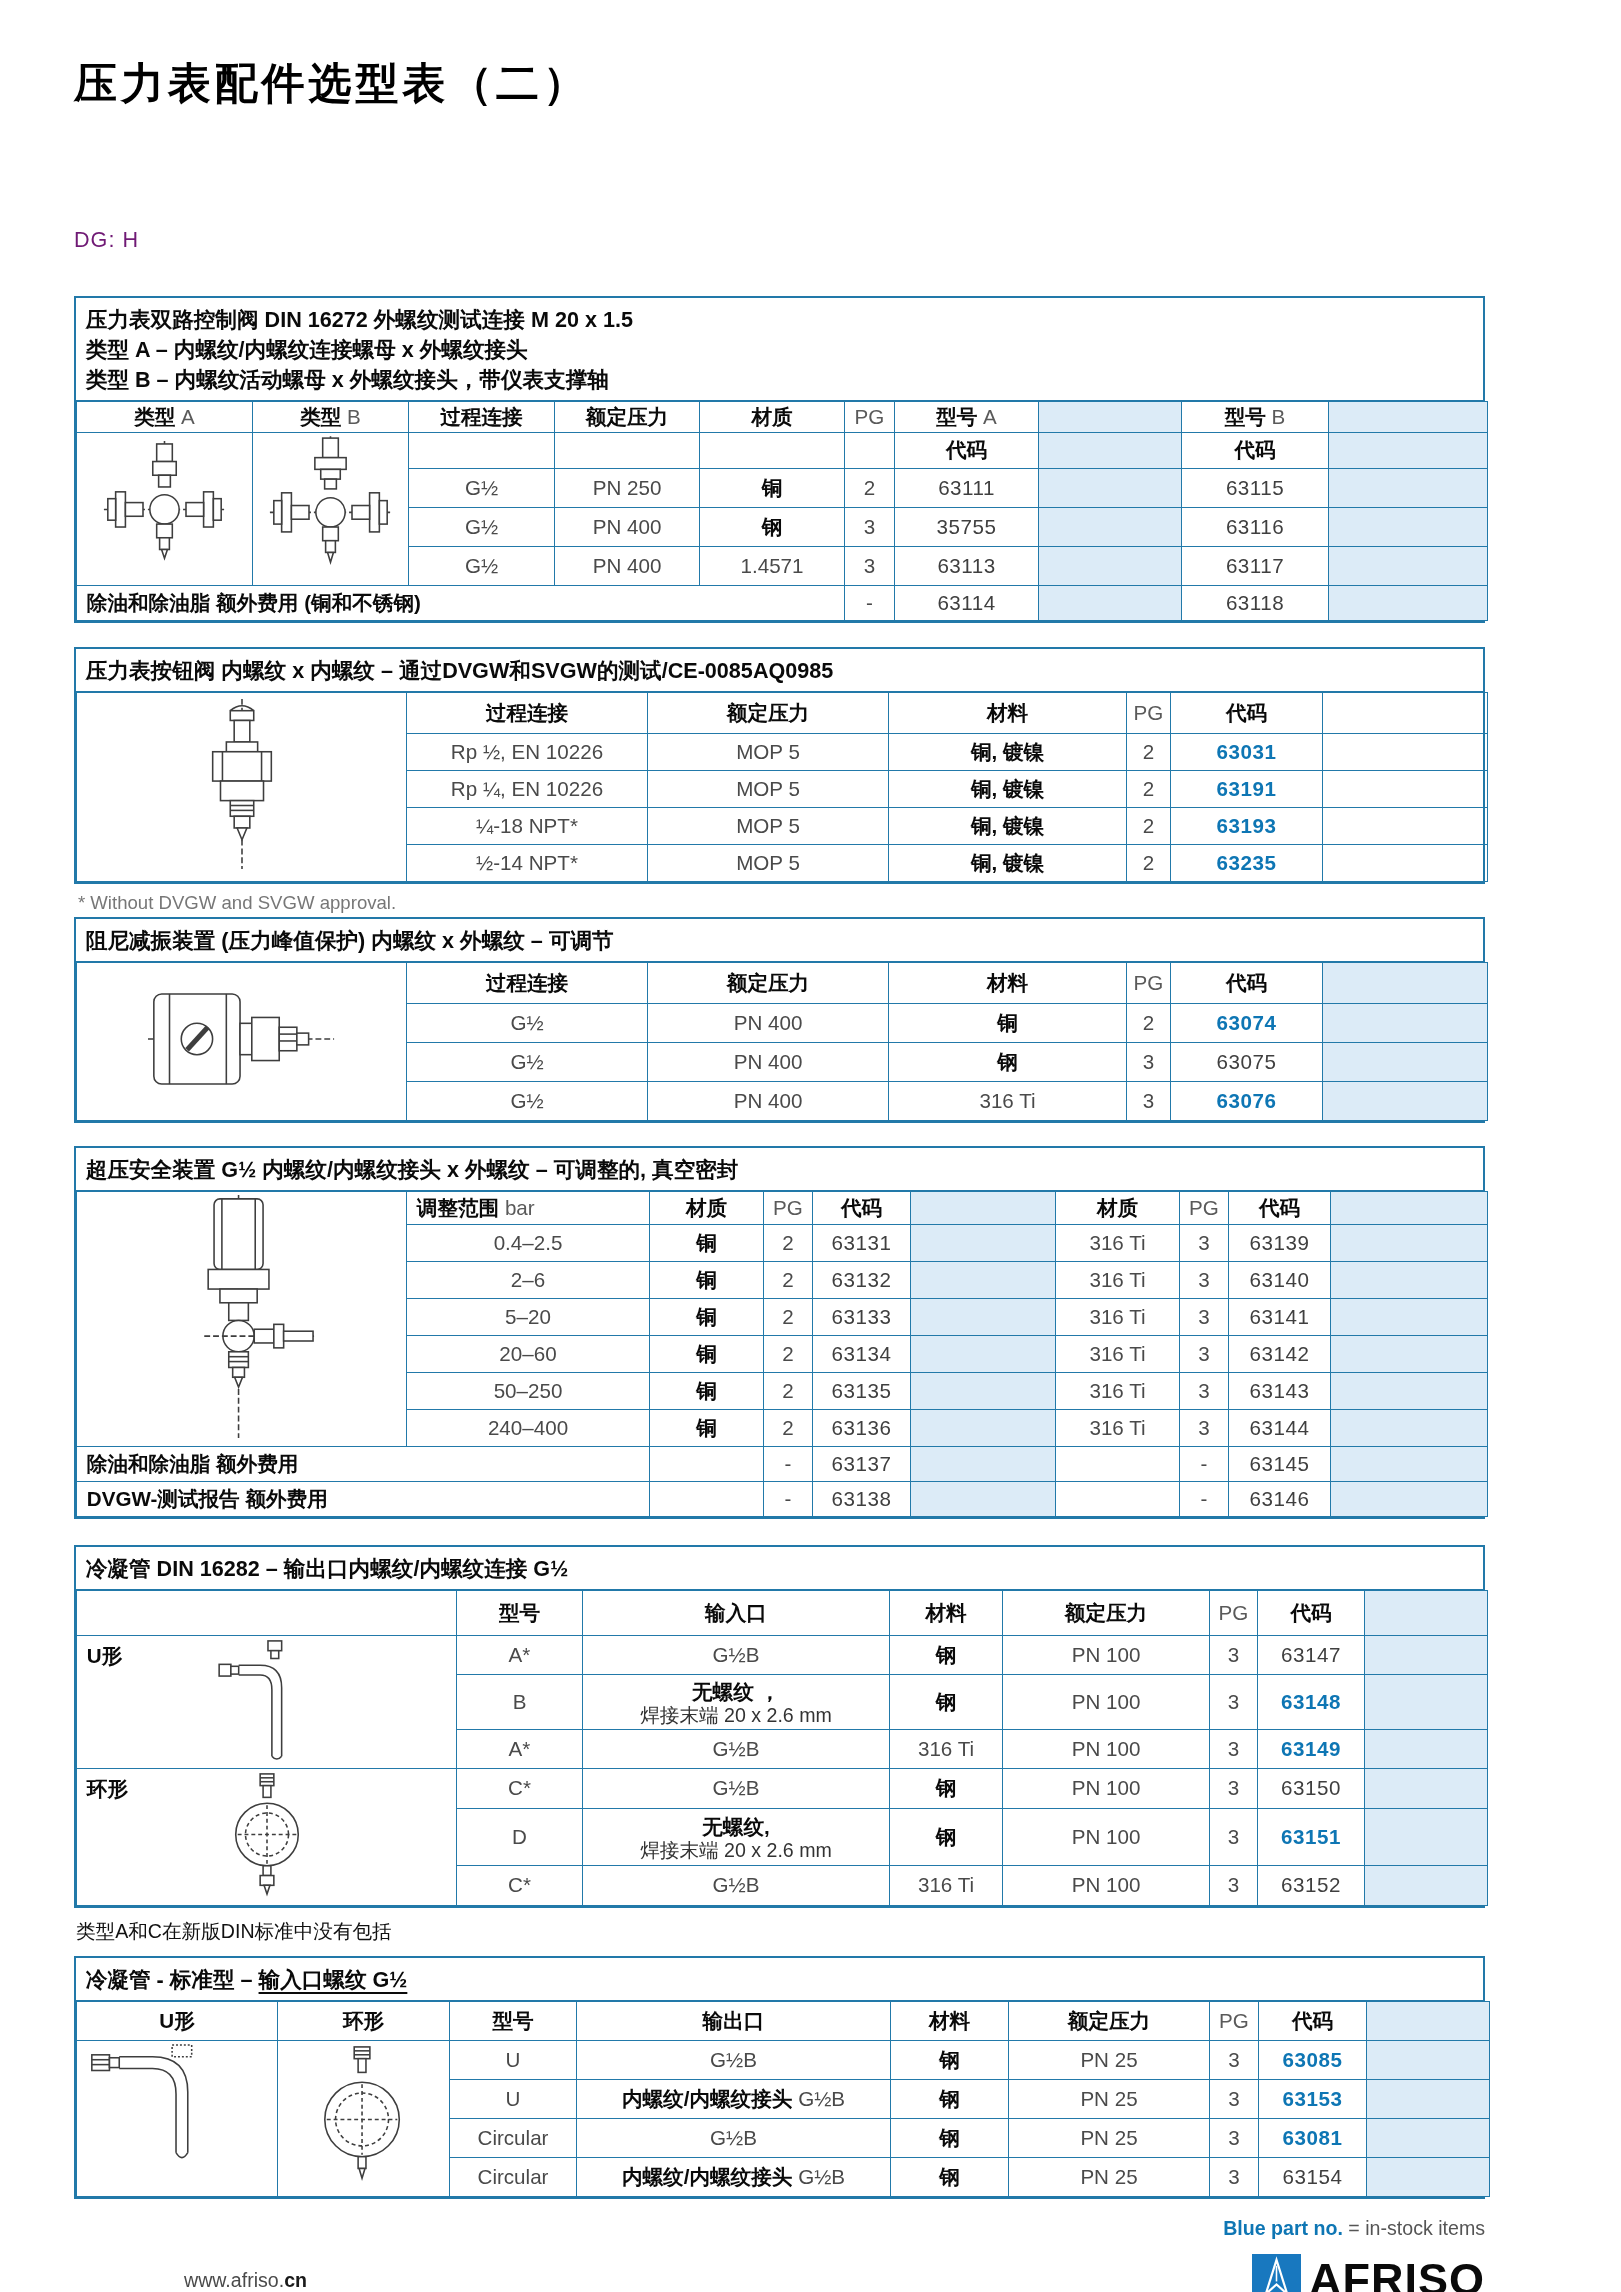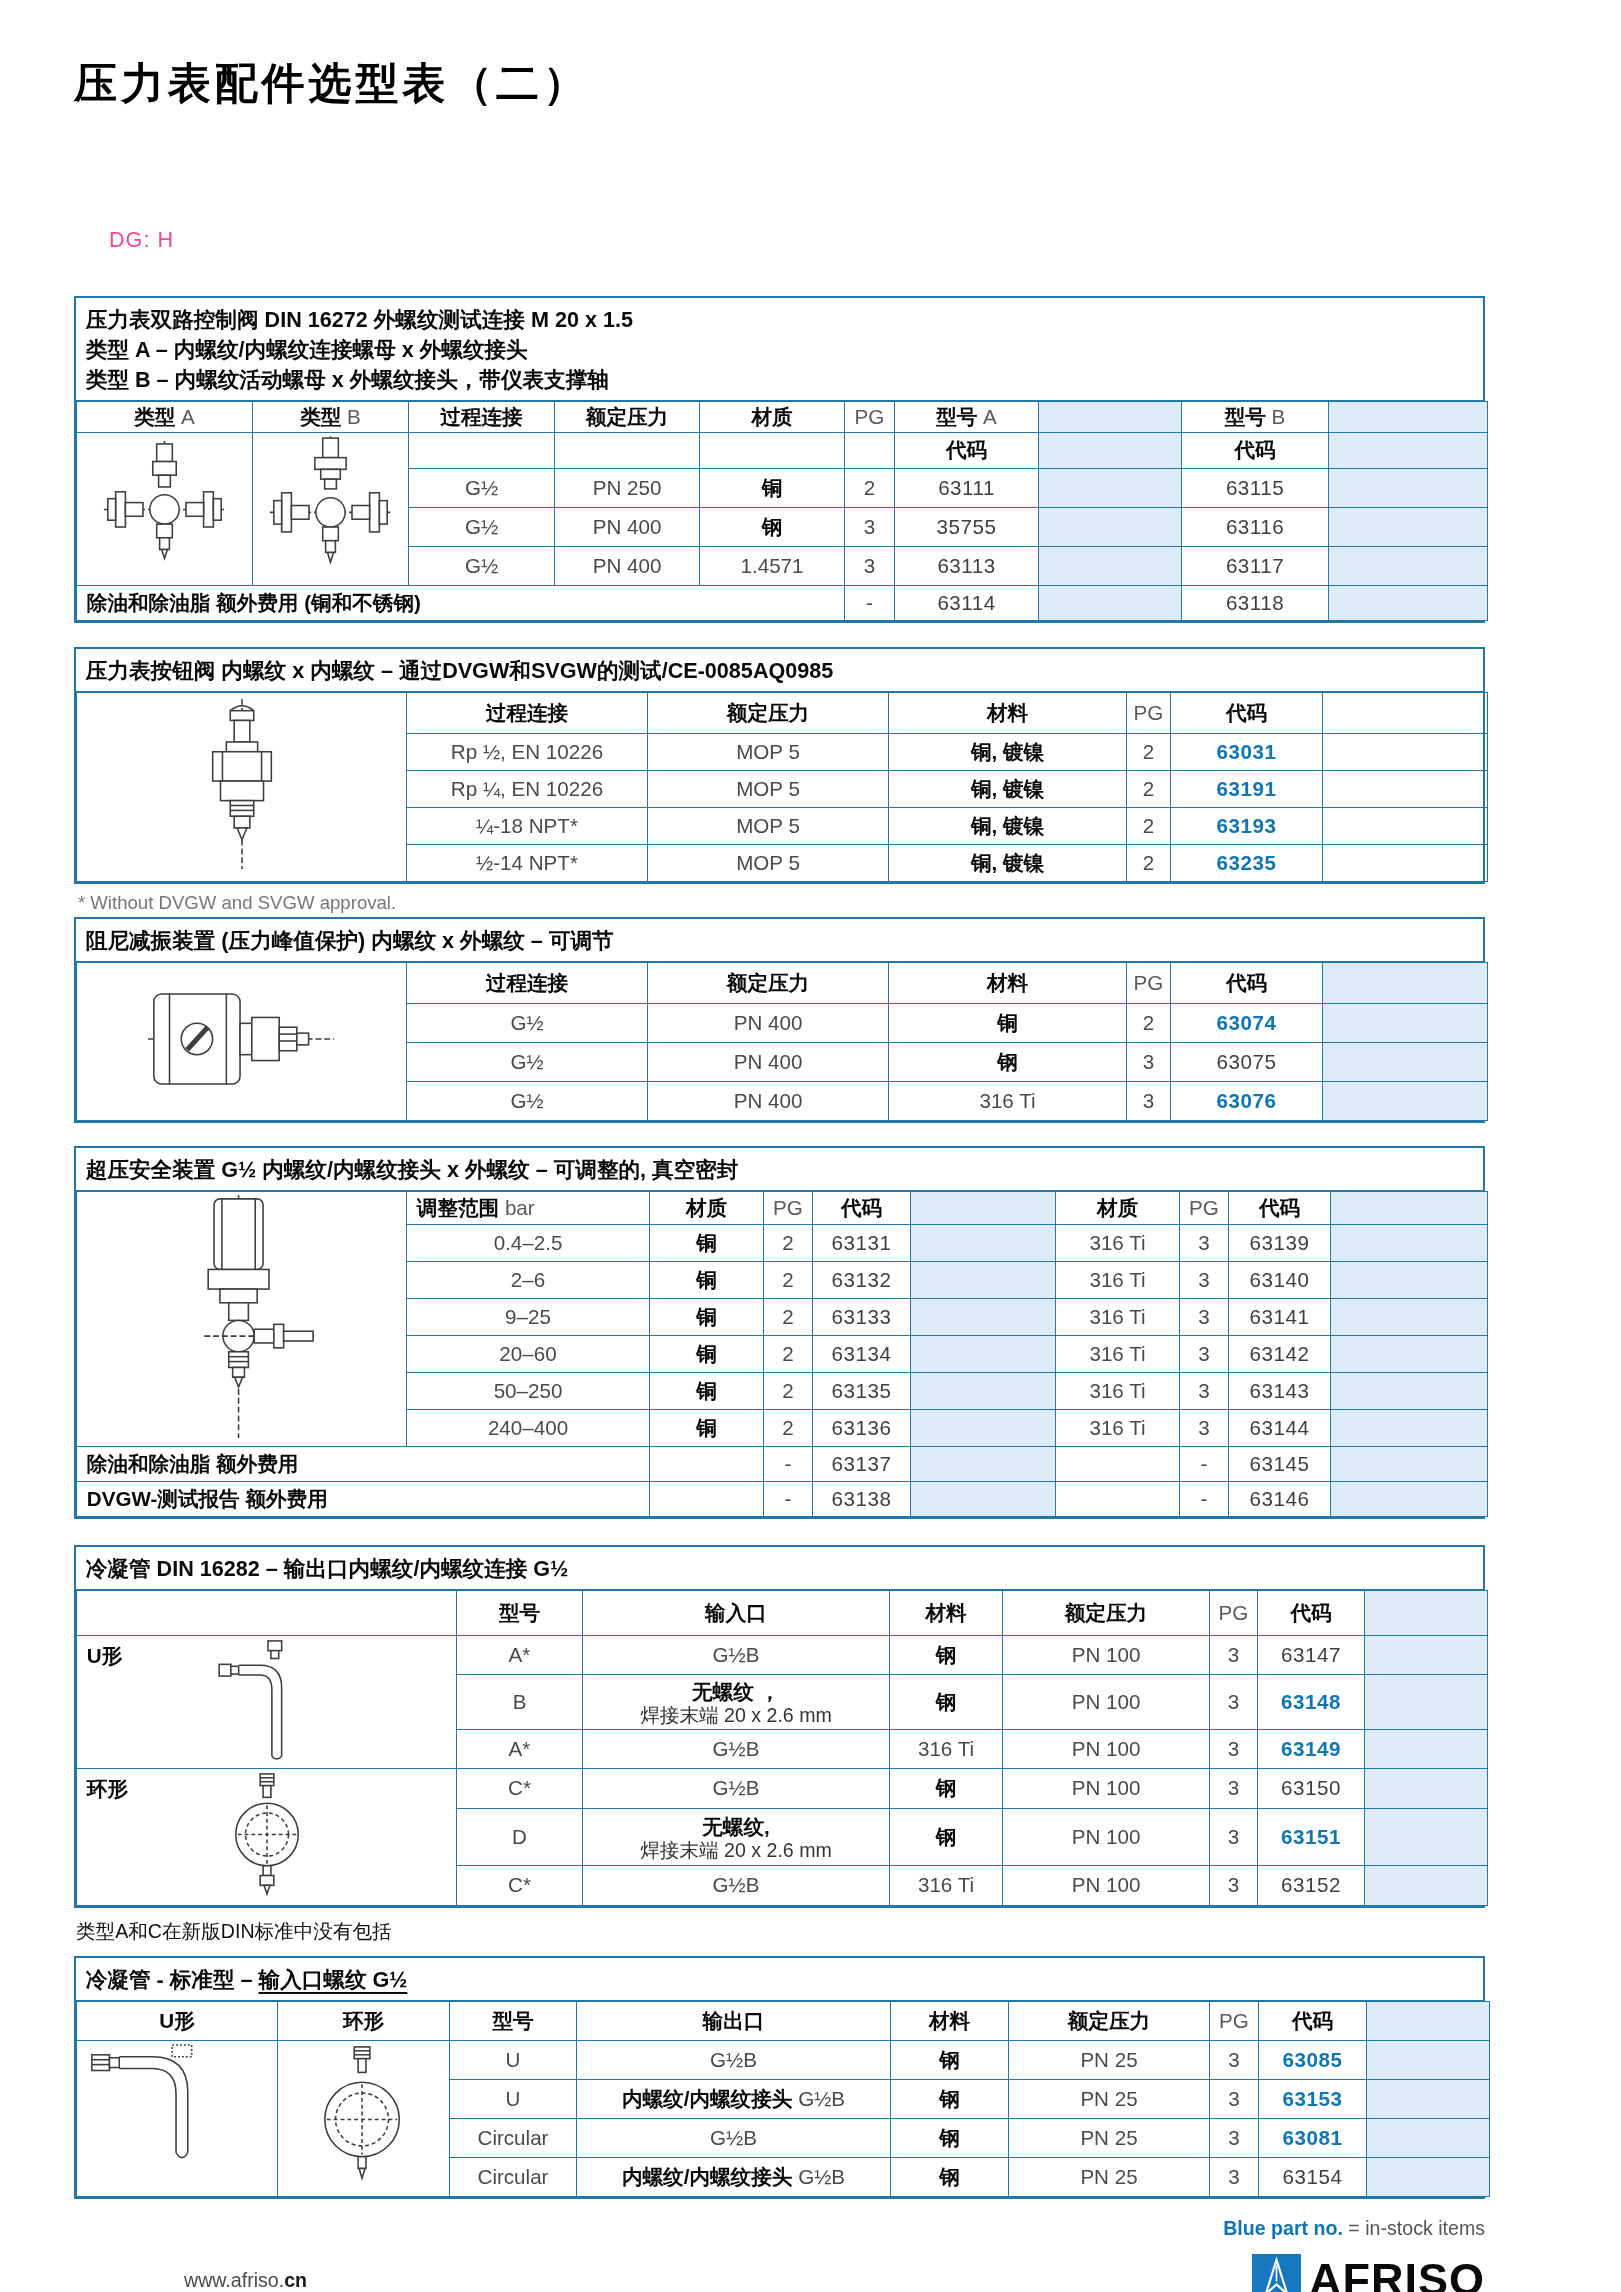--- a/index.html
+++ b/index.html
@@ -1,21 +1,21 @@
 <!DOCTYPE html>
 <html><head>
 <meta charset="utf-8">
 <style>
   :root{ --bd:#2279a9; --fill:#dcebf7; --blue:#0e76b4; }
   *{box-sizing:border-box;}
   body{width:1621px;height:2293px;margin:0;background:#fff;overflow:hidden;
        font-family:"Liberation Sans","DejaVu Sans",sans-serif;color:#111;}
   .page{padding:0 136px 0 74px;}
   h1.title{font-size:43px;font-weight:bold;color:#000;letter-spacing:3.9px;margin:55px 0 0;}
-  .dg{margin-top:114px;font-size:21.6px;color:#ec4899;letter-spacing:1px;margin-left:35px;}
+  .dg{margin-top:114px;font-size:21.6px;color:#701a75;letter-spacing:1px;}
   .tblwrap{border:2px solid var(--bd);}
   .t1{margin-top:43px}.t2m{margin-top:23.5px}.t3m{margin-top:3px}
   .t4m{margin-top:23.5px}.t5m{margin-top:25.5px}.t6m{margin-top:11.8px}
   .tbl-title{padding:6.9px 9.8px 4.9px;font-size:21.6px;font-weight:bold;color:#0a0a0a;
              border-bottom:1px solid var(--bd);line-height:1.4;}
   .tbl-title .ul{text-decoration:underline;text-underline-offset:4.9px;}
   table{border-collapse:collapse;width:100%;table-layout:fixed;}
   td{border:1px solid var(--bd);text-align:center;vertical-align:middle;
      font-size:20.6px;padding:1px 5.9px;overflow:hidden;}
   td .t{color:#0a0a0a;font-weight:bold;}
@@ -382,21 +382,21 @@
             <td class="zh"><span class="t">铜</span></td>
             <td class=""><span class="ts">2</span></td>
             <td class="code"><span class="ts">63132</span></td>
             <td class="fill"></td>
             <td class=""><span class="ts">316 Ti</span></td>
             <td class=""><span class="ts">3</span></td>
             <td class="code"><span class="ts">63140</span></td>
             <td class="fill"></td>
           </tr>
           <tr style="height:37px">
-            <td class=""><span class="ts">9–25</span></td>
+            <td class=""><span class="ts">5–20</span></td>
             <td class="zh"><span class="t">铜</span></td>
             <td class=""><span class="ts">2</span></td>
             <td class="code"><span class="ts">63133</span></td>
             <td class="fill"></td>
             <td class=""><span class="ts">316 Ti</span></td>
             <td class=""><span class="ts">3</span></td>
             <td class="code"><span class="ts">63141</span></td>
             <td class="fill"></td>
           </tr>
           <tr style="height:37px">

